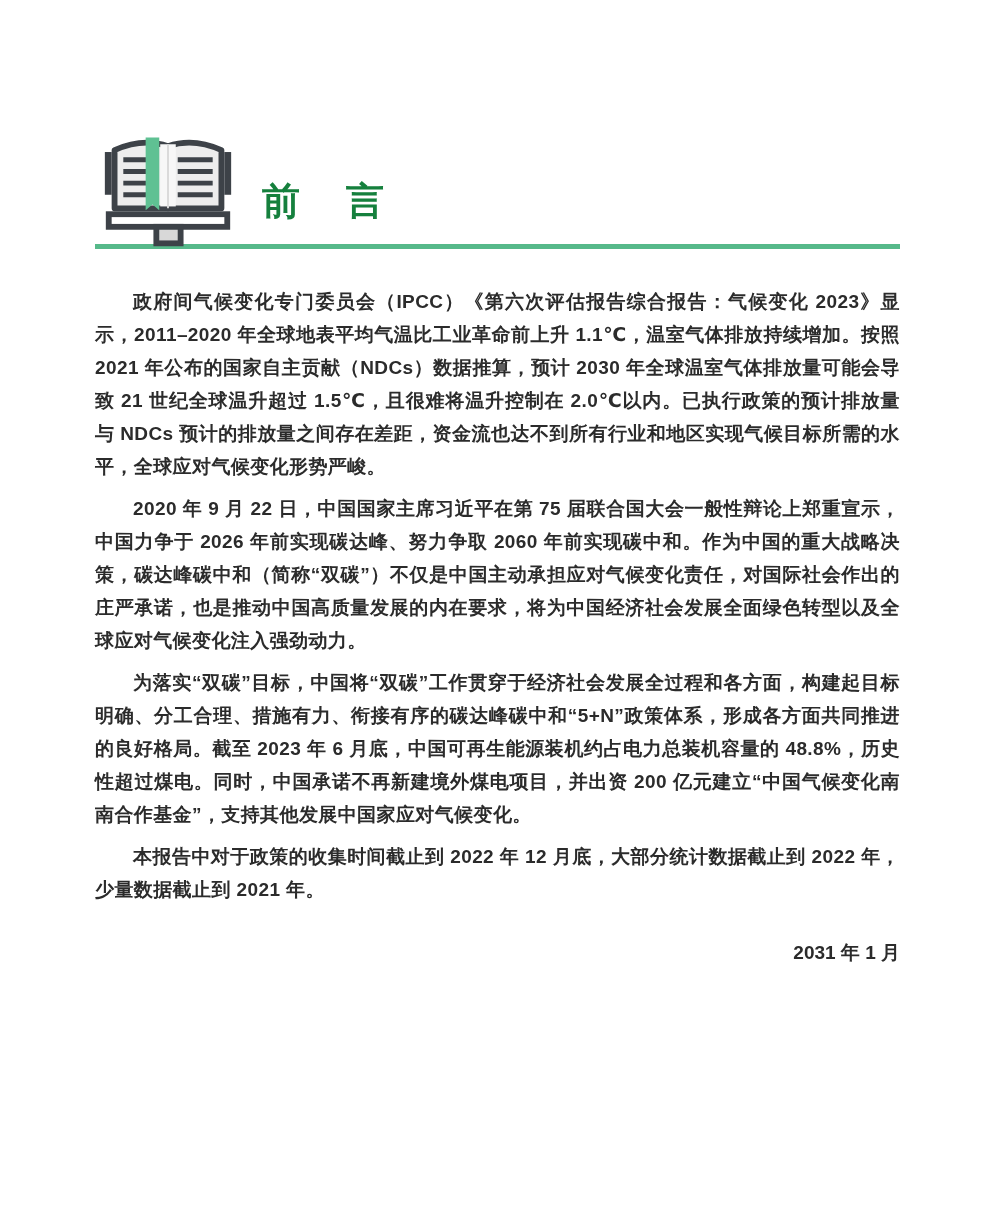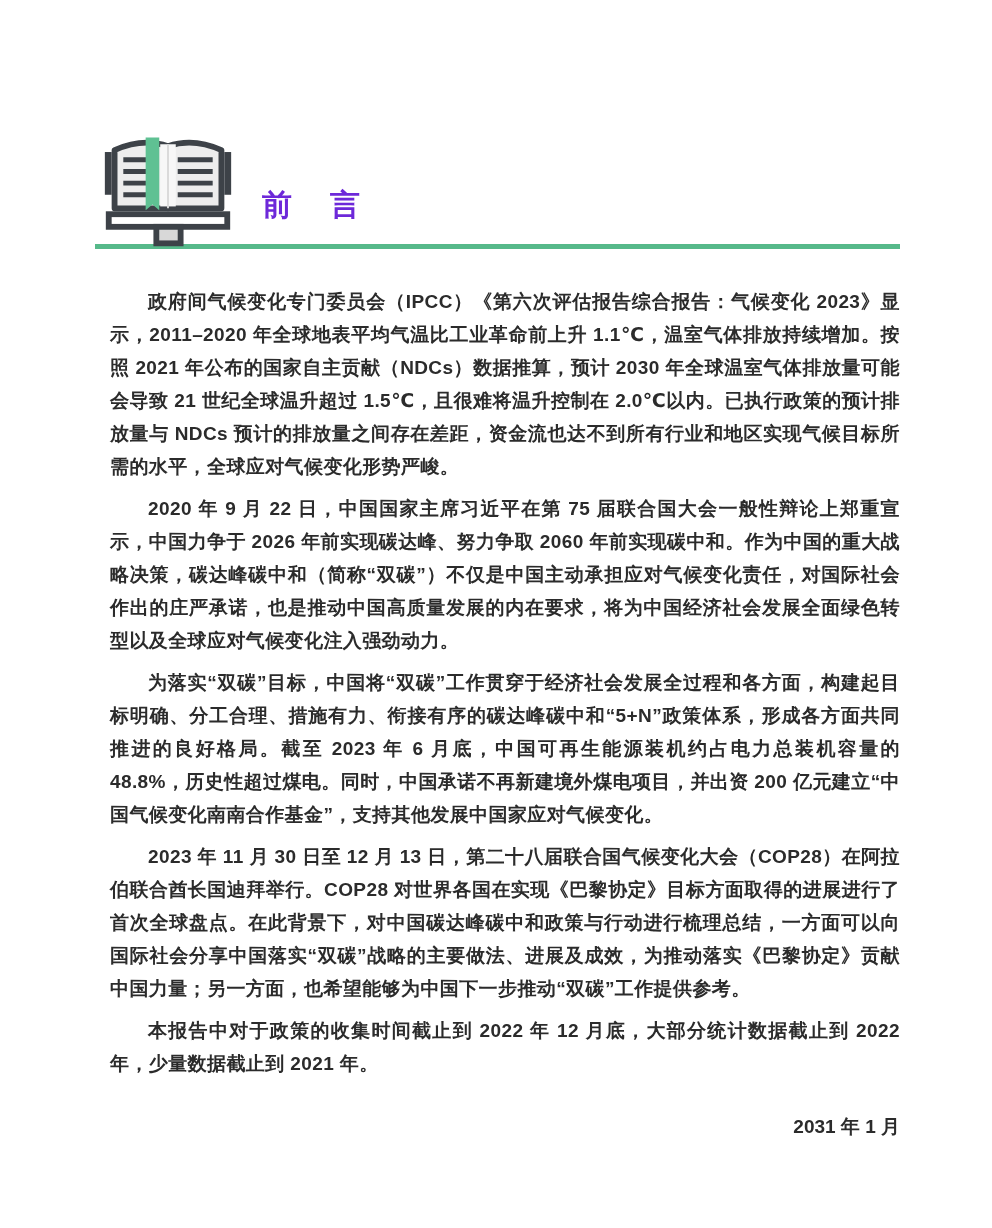--- a/index.html
+++ b/index.html
@@ -23,36 +23,35 @@
     gap: 26px;
   }
   .header .icon-wrap {
     width: 136px;
     height: 122px;
     margin-left: 5px;
     flex: 0 0 auto;
   }
   .header .icon-wrap svg { display: block; }
   .page-title {
-    font-size: 30px;
+    font-size: 38px;
     font-weight: 700;
-    color: #6d28d9;
+    color: #15803d;
     letter-spacing: 4px;
     line-height: 1;
     margin: 4px 0 28px 0;
     white-space: pre;
   }
   .divider {
     height: 5px;
     background: #56b98a;
     margin-top: -4px;
   }
   .body-text {
     margin-top: 36px;
-    margin-left: 15px;
   }
   .body-text p {
     margin: 0 0 9px 0;
     text-indent: 2em;
     font-size: 19px;
     line-height: 33px;
     font-weight: 700;
     color: #2b2b2b;
     text-align: justify;
     letter-spacing: 0.4px;
@@ -103,19 +102,18 @@
     </div>
     <h1 class="page-title">前　言</h1>
   </div>
 
   <div class="divider"></div>
 
   <div class="body-text">
     <p>政府间气候变化专门委员会（IPCC）《第六次评估报告综合报告：气候变化 2023》显示，2011–2020 年全球地表平均气温比工业革命前上升 1.1℃，温室气体排放持续增加。按照 2021 年公布的国家自主贡献（NDCs）数据推算，预计 2030 年全球温室气体排放量可能会导致 21 世纪全球温升超过 1.5℃，且很难将温升控制在 2.0℃以内。已执行政策的预计排放量与 NDCs 预计的排放量之间存在差距，资金流也达不到所有行业和地区实现气候目标所需的水平，全球应对气候变化形势严峻。</p>
     <p>2020 年 9 月 22 日，中国国家主席习近平在第 75 届联合国大会一般性辩论上郑重宣示，中国力争于 2026 年前实现碳达峰、努力争取 2060 年前实现碳中和。作为中国的重大战略决策，碳达峰碳中和（简称“双碳”）不仅是中国主动承担应对气候变化责任，对国际社会作出的庄严承诺，也是推动中国高质量发展的内在要求，将为中国经济社会发展全面绿色转型以及全球应对气候变化注入强劲动力。</p>
     <p>为落实“双碳”目标，中国将“双碳”工作贯穿于经济社会发展全过程和各方面，构建起目标明确、分工合理、措施有力、衔接有序的碳达峰碳中和“5+N”政策体系，形成各方面共同推进的良好格局。截至 2023 年 6 月底，中国可再生能源装机约占电力总装机容量的 48.8%，历史性超过煤电。同时，中国承诺不再新建境外煤电项目，并出资 200 亿元建立“中国气候变化南南合作基金”，支持其他发展中国家应对气候变化。</p>
-    <p>2023 年 11 月 30 日至 12 月 13 日，第二十八届联合国气候变化大会（COP28）在阿拉伯联合酋长国迪拜举行。COP28 对世界各国在实现《巴黎协定》目标方面取得的进展进行了首次全球盘点。在此背景下，对中国碳达峰碳中和政策与行动进行梳理总结，一方面可以向国际社会分享中国落实“双碳”战略的主要做法、进展及成效，为推动落实《巴黎协定》贡献中国力量；另一方面，也希望能够为中国下一步推动“双碳”工作提供参考。</p>
     <p>本报告中对于政策的收集时间截止到 2022 年 12 月底，大部分统计数据截止到 2022 年，少量数据截止到 2021 年。</p>
   </div>
 
   <div class="date-line">2031 年 1 月</div>
 
 </div>
 
 </body></html>

